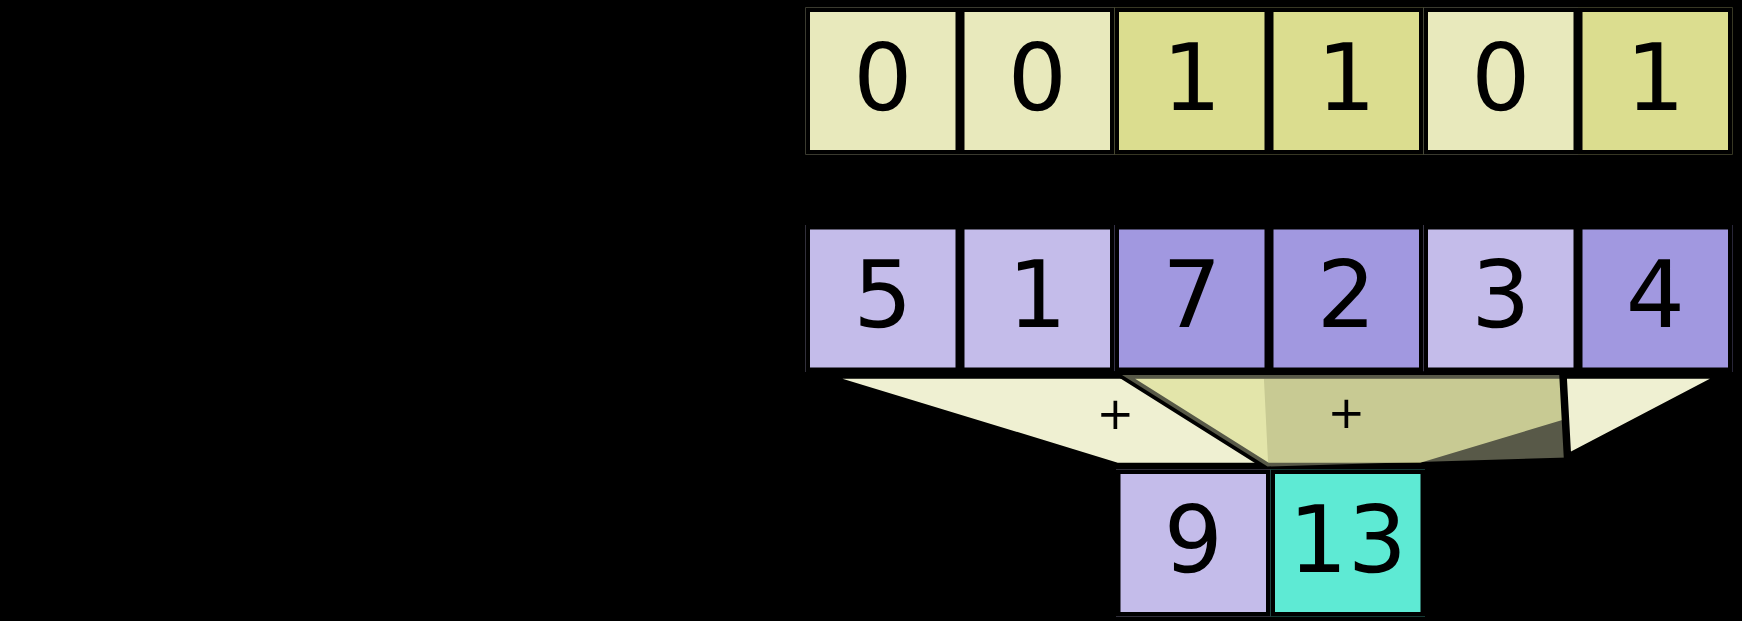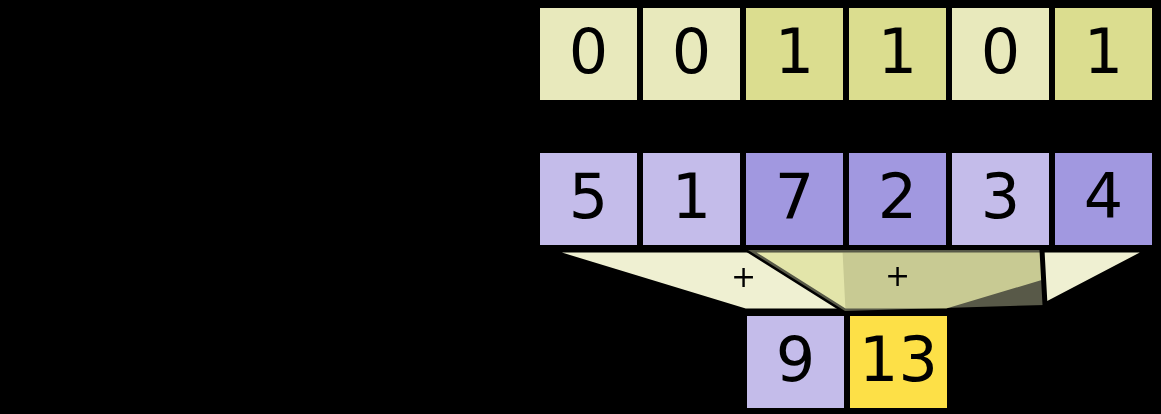--- a/index.html
+++ b/index.html
@@ -102,17 +102,17 @@
 
     <polygon points="1042,250 1150,250 1045,305" fill="#eff0d2" stroke="#000000" stroke-width="5" stroke-linejoin="miter"></polygon>
   </svg>
 
   <div class="plus-sign" style="left:731px; top:262px;">+</div>
   <div class="plus-sign" style="left:885px; top:261px;">+</div>
 
   <div class="cell" style="left:744px; top:313px; width:103px; height:98px; background:#c4bcea;">
     <span class="cell-label">9</span>
   </div>
-  <div class="cell" style="left:847px; top:313px; width:103px; height:98px; background:#fde047;">
+  <div class="cell" style="left:847px; top:313px; width:103px; height:98px; background:#5eead4;">
     <span class="cell-label">13</span>
   </div>
 
 </div>
 
 </body></html>

